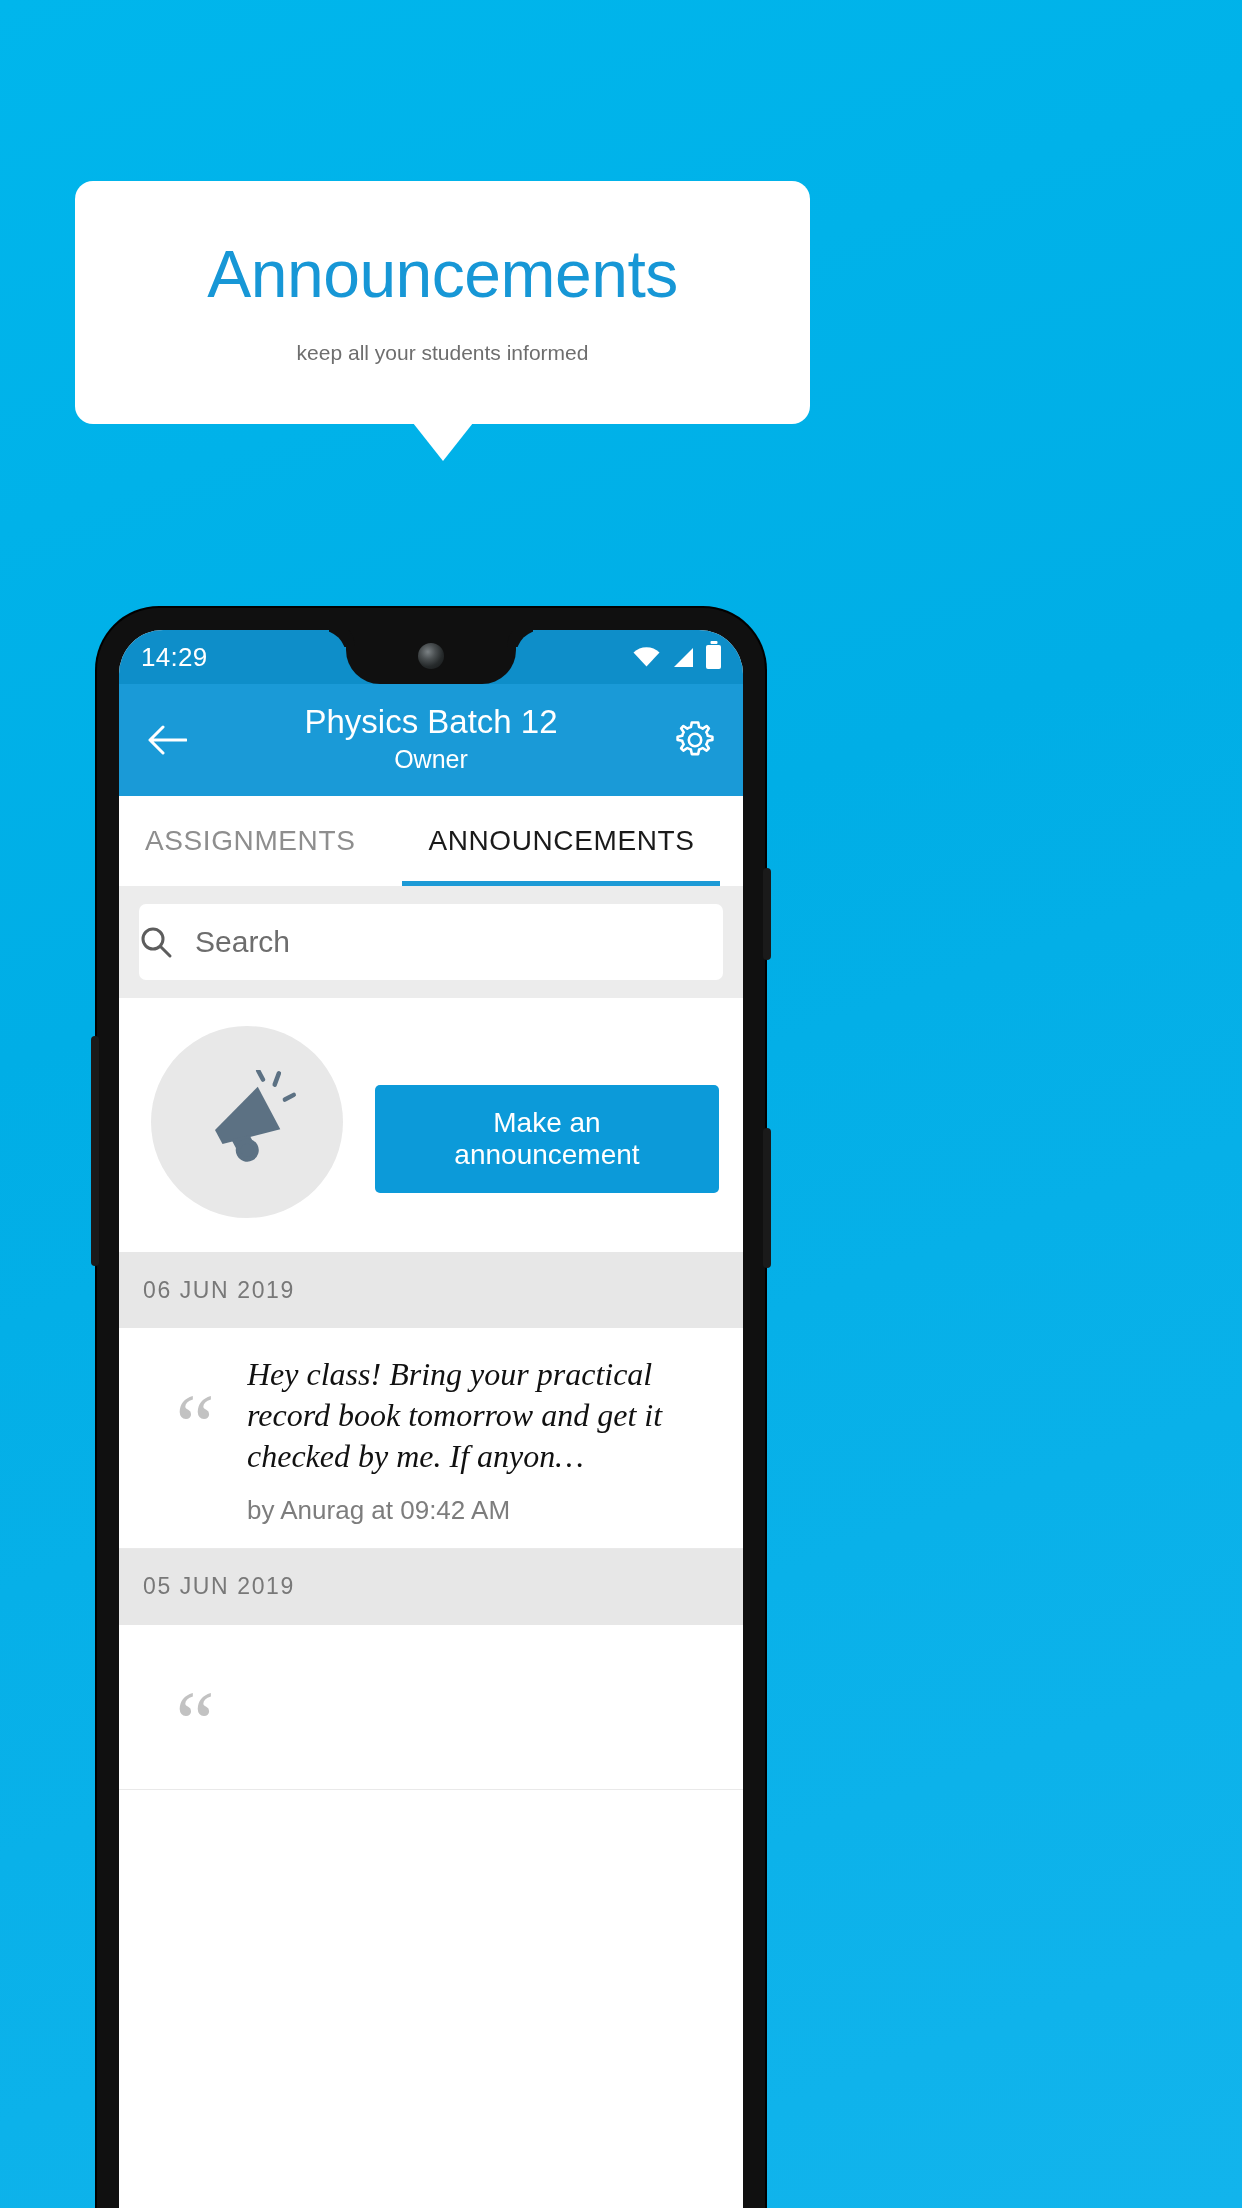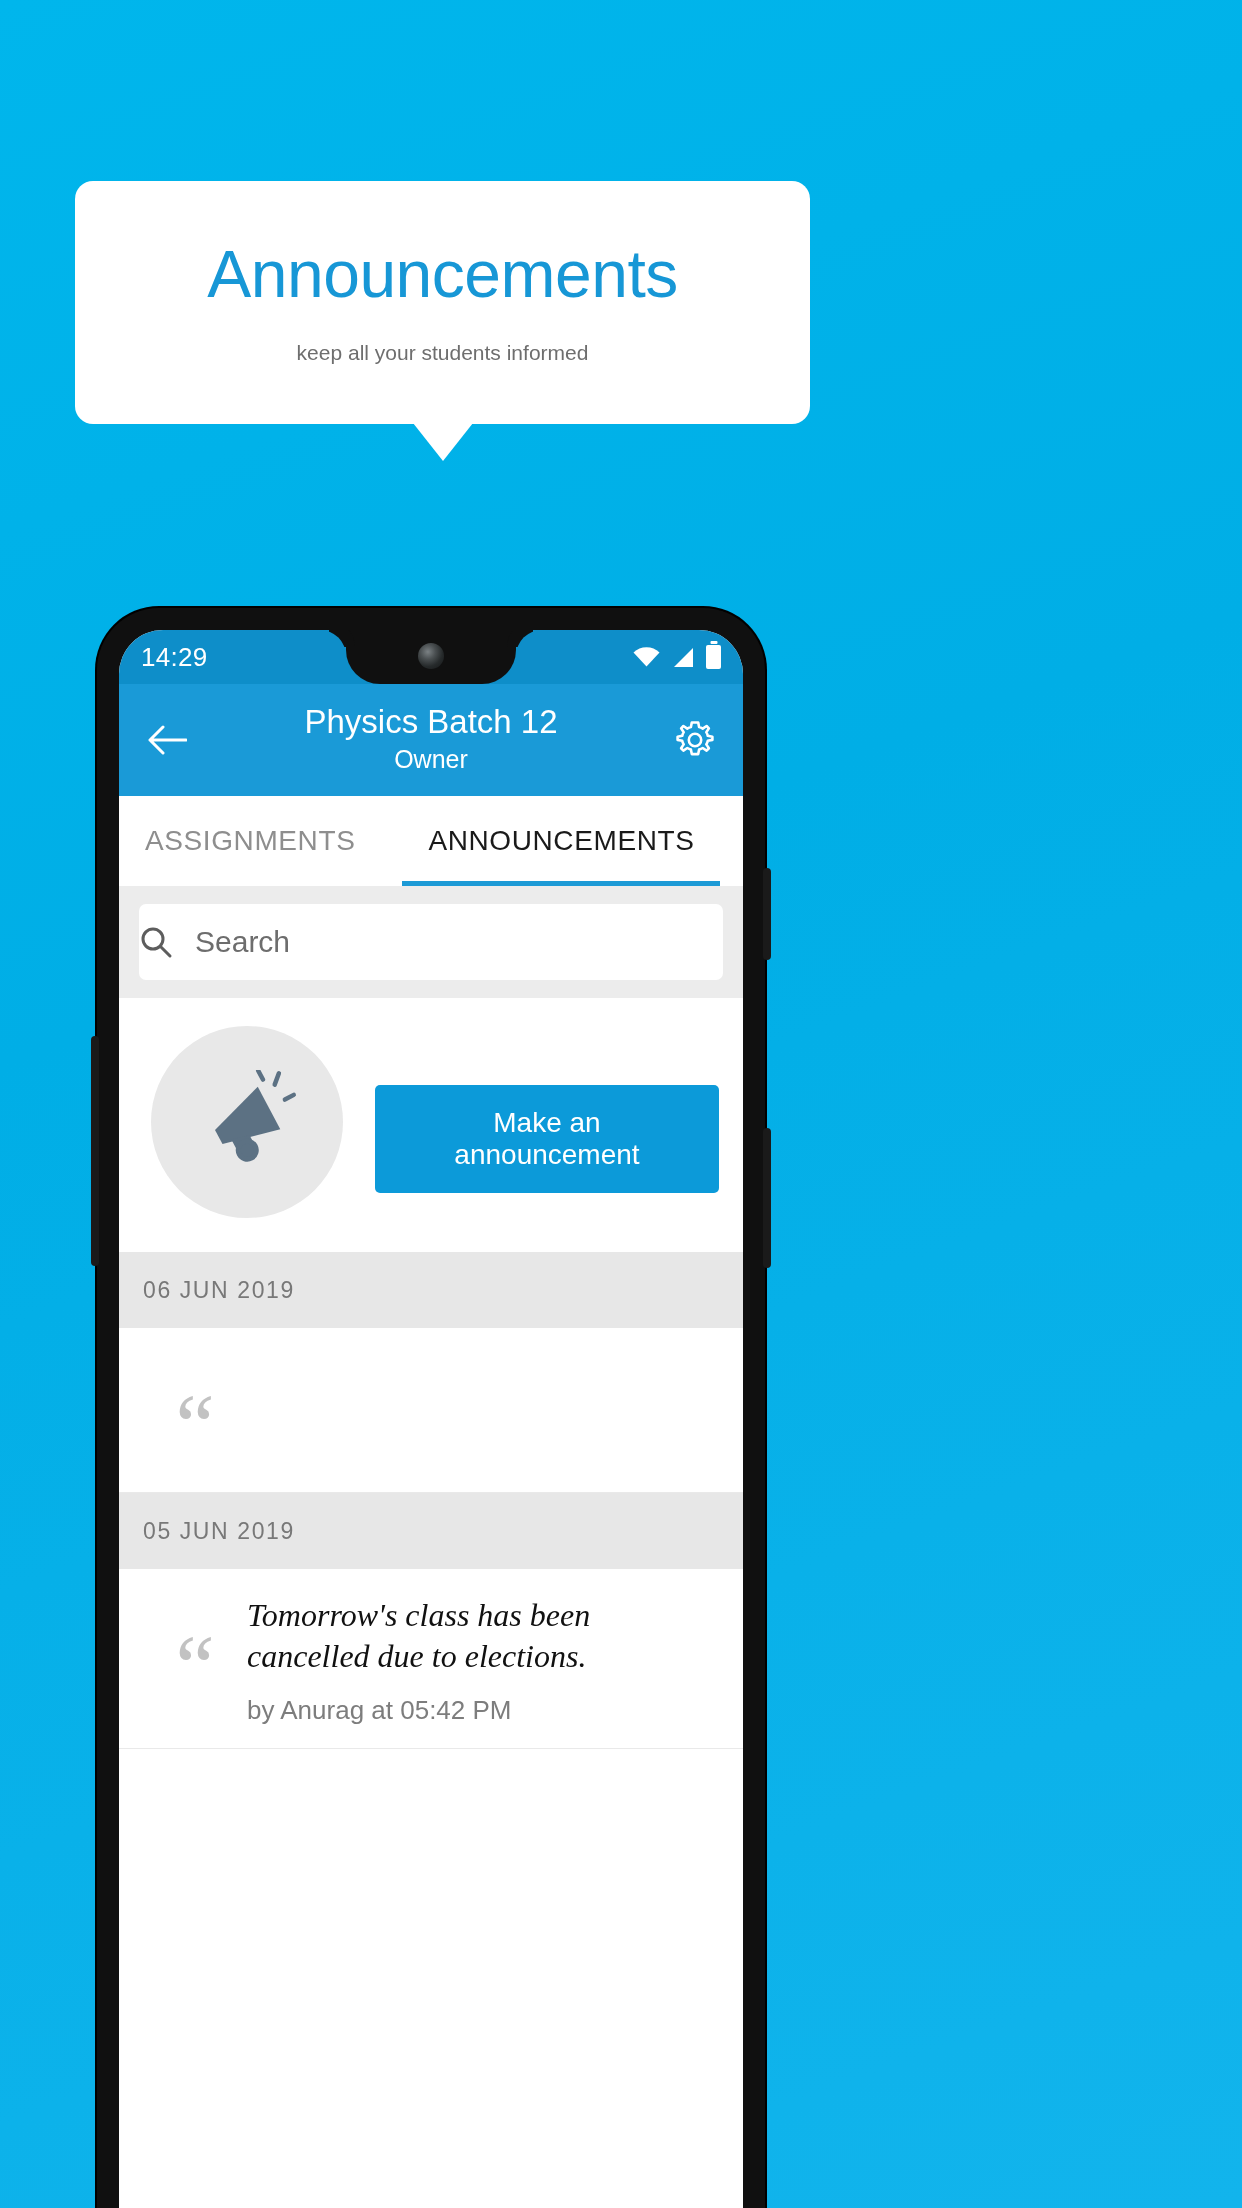--- a/index.html
+++ b/index.html
@@ -395,25 +395,25 @@
         </svg>
       </div>
       <div class="banner-right">
         <button class="cta">Make an announcement</button>
       </div>
     </div>
 
     <div class="date-head">06  JUN  2019</div>
     <div class="ann">
       <div class="quote-mark">“</div>
+      <div class="ann-body">
+        <div class="ann-text wrap">Hey class! Bring your practical record book tomorrow and get it checked by me. If anyon…</div>
+        <div class="ann-meta">by Anurag at 09:42 AM</div>
+      </div>
     </div>
 
     <div class="date-head">05  JUN  2019</div>
     <div class="ann">
       <div class="quote-mark">“</div>
-      <div class="ann-body">
-        <div class="ann-text wrap">Tomorrow's class has been cancelled due to elections.</div>
-        <div class="ann-meta">by Anurag at 05:42 PM</div>
-      </div>
     </div>
 
   </div>
 </div>
 
 </body></html>

